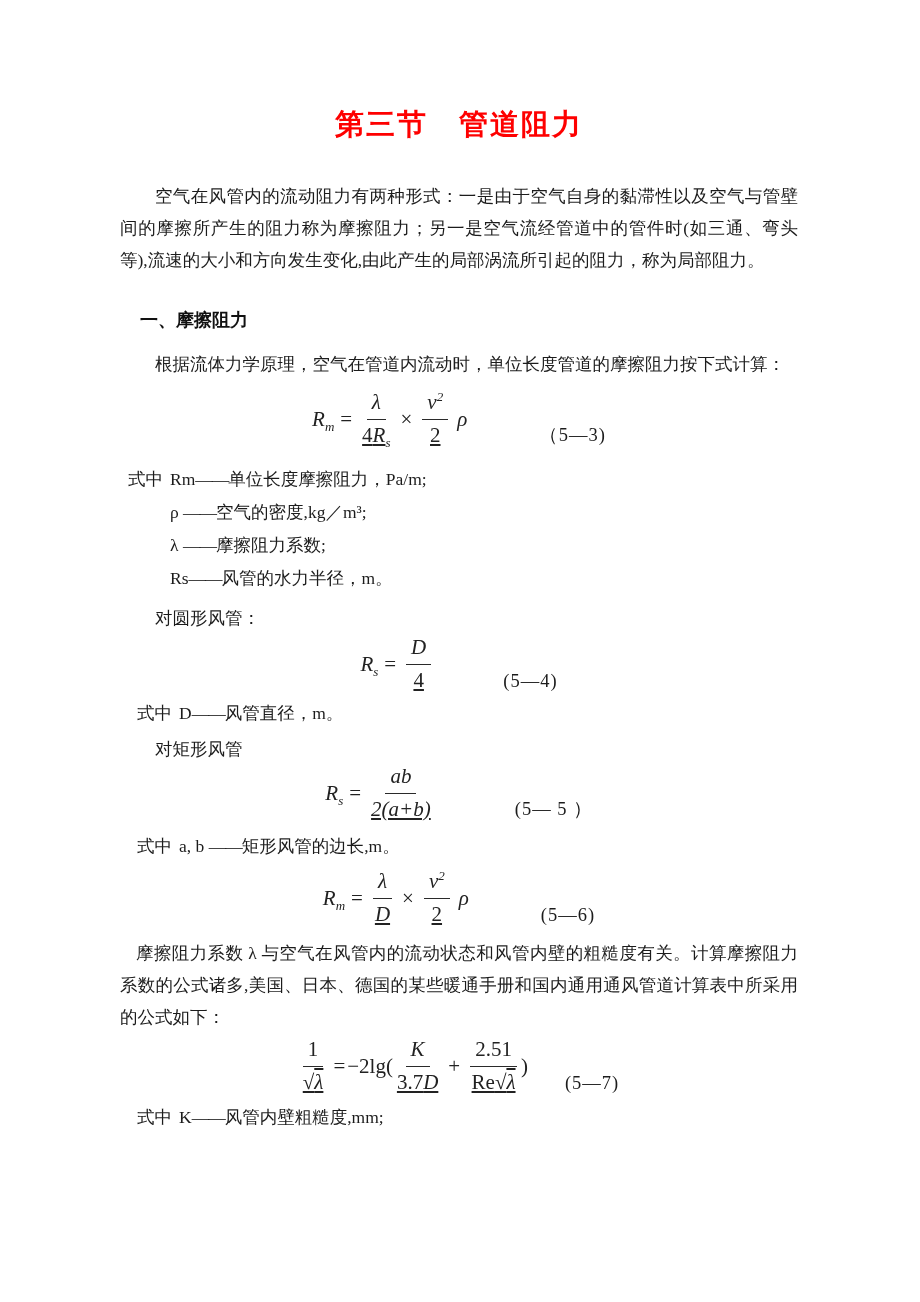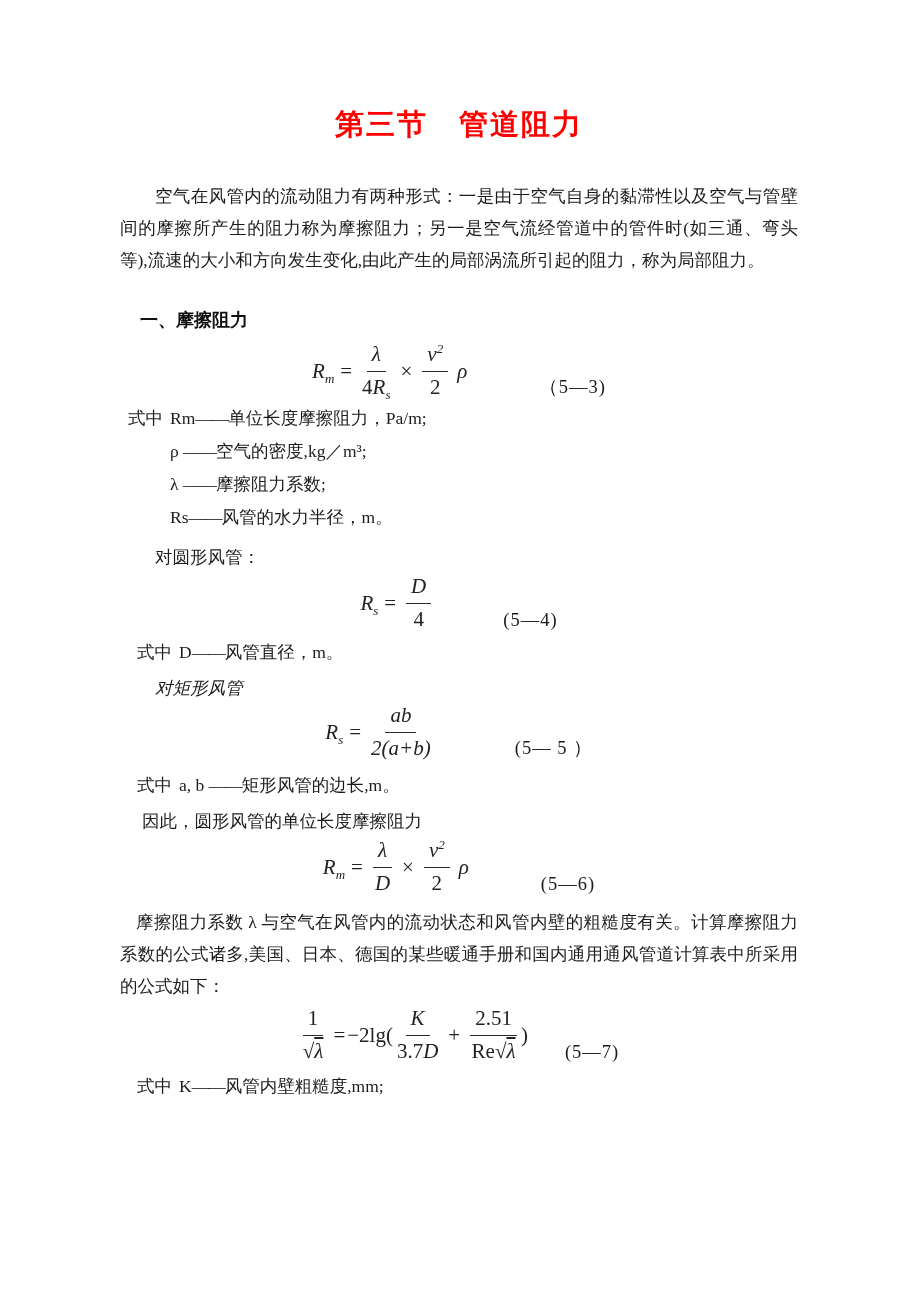--- a/index.html
+++ b/index.html
@@ -81,34 +81,35 @@
   .frac .num {
     display: block;
     padding: 0 5px 3px 5px;
     border-bottom: 1.4px solid #2a2a2a;
     text-align: center;
   }
   .frac .den {
     display: block;
     padding-top: 3px;
     text-align: center;
+    text-decoration: underline;
   }
   .tail { margin-left: 5px; }
   .radicand { text-decoration: overline; }
   .radic { font-style: normal; }
   .eq-label {
     font-style: normal;
     font-size: 18.5px;
     margin-left: 72px;
     align-self: flex-end;
     padding-bottom: 3px;
     letter-spacing: 1px;
   }
   
-  .def-block { margin-top: 0; }
+  .def-block { margin-top: 13px; }
   .def-row {
     font-size: 17.5px;
     line-height: 33px;
     padding-left: 8px;
     white-space: nowrap;
   }
   .def-lead {
     display: inline-block;
     width: 42px;
   }
@@ -121,20 +122,21 @@
 <body>
 
 <div class="page">
 
   <h1 class="doc-title" style="color: rgb(254, 0, 0);">第三节　管道阻力</h1>
 
   <p class="para indent2 intro">空气在风管内的流动阻力有两种形式：一是由于空气自身的黏滞性以及空气与管壁间的摩擦所产生的阻力称为摩擦阻力；另一是空气流经管道中的管件时(如三通、弯头等),流速的大小和方向发生变化,由此产生的局部涡流所引起的阻力，称为局部阻力。</p>
 
   <h2 class="sec-heading">一、摩擦阻力</h2>
 
+  <p class="para indent2 para-principle">根据流体力学原理，空气在管道内流动时，单位长度管道的摩擦阻力按下式计算：</p>
 
   <div class="eq-row">
     <span class="eq-body">
       <span><span>R</span><sub>m</sub></span>
       <span class="op">=</span>
       <span class="frac">
         <span class="num">λ</span>
         <span class="den"><span class="up">4</span><span>R</span><sub>s</sub></span>
       </span>
       <span class="op">×</span>
@@ -173,39 +175,38 @@
         <span class="den up">4</span>
       </span>
     </span>
     <span class="eq-label" style="margin-left:68px;">(5—4)</span>
   </div>
 
   <div class="def-row single-def">
     <span class="def-lead">式中</span><span class="def-sym">D</span><span class="def-dash">——</span><span>风管直径，m。</span>
   </div>
 
-  <div class="line" style="margin-top:8px;font-style:italic;">对矩形风管</div>
+  <div class="line" style="margin-top:8px;">对矩形风管</div>
 
   <div class="eq-row" style="margin-top:2px;">
     <span class="eq-body">
       <span><span>R</span><sub>s</sub></span>
       <span class="op">=</span>
       <span class="frac">
         <span class="num">ab</span>
         <span class="den">2(a+b)</span>
       </span>
     </span>
     <span class="eq-label" style="margin-left:80px;">(5— 5 ）</span>
   </div>
 
   <div class="def-row single-def" style="margin-top:6px;">
     <span class="def-lead">式中</span><span class="def-sym">a, b</span> <span class="def-dash">——</span><span>矩形风管的边长,m。</span>
   </div>
 
-  <div class="line" style="margin-left:22px; margin-top:8px;">因此，圆形风管的单位长度摩擦阻力</div>
 
   <div class="eq-row" style="margin-top:4px;">
     <span class="eq-body">
       <span><span>R</span><sub>m</sub></span>
       <span class="op">=</span>
       <span class="frac">
         <span class="num">λ</span>
         <span class="den">D</span>
       </span>
       <span class="op">×</span>

